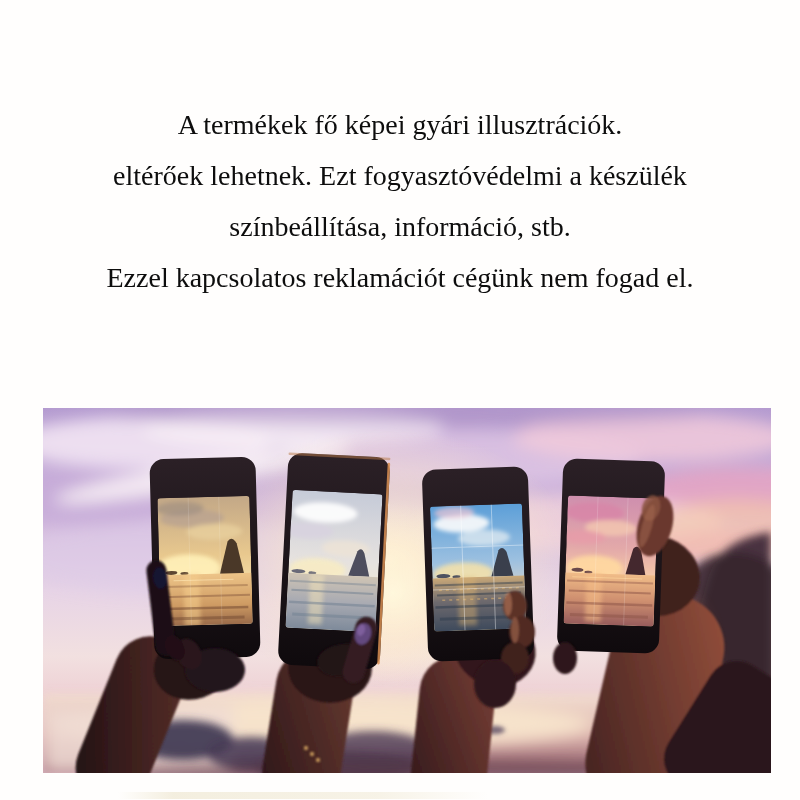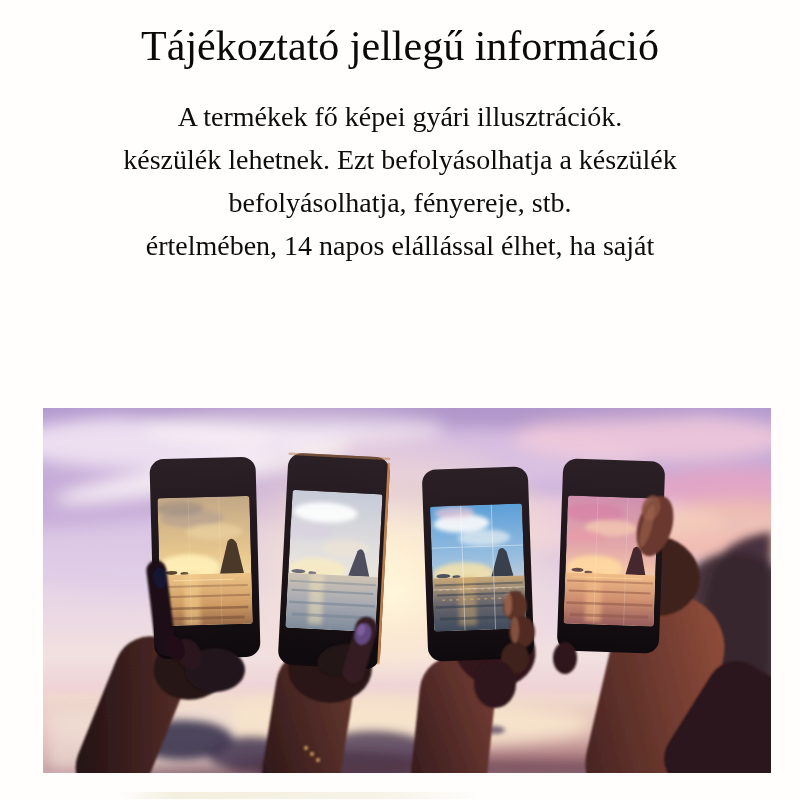--- a/index.html
+++ b/index.html
@@ -17,21 +17,21 @@
     margin:0;
     font-size:42px;font-weight:400;
     text-align:center;letter-spacing:0px;
     color:#0a0a0a;
   }
   .info-text{
     position:absolute;top:92px;left:30px;width:740px;
     text-align:center;
   }
   .info-text p{
-    margin:6px;
+    margin:14px;
     font-size:28px;line-height:37px;
     color:#0d0d0d;
   }
   .photo{
     position:absolute;left:43px;top:408px;
     width:728px;height:365px;
     overflow:hidden;
     background:#d8b8d0;
   }
   .photo svg{display:block;}
@@ -39,27 +39,26 @@
     position:absolute;left:118px;top:792px;
     width:370px;height:7px;
     background:linear-gradient(to right, rgba(238,231,209,0.0), rgba(236,228,203,0.6) 15%, rgba(240,233,212,0.55) 70%, rgba(240,233,212,0.0));
   }
 </style>
 </head>
 <body>
 
 <div class="page">
 
-  <h1 class="page-title">Tájékoztató jellegű információ</h1>
 
   <div class="info-text">
     <p>A termékek fő képei gyári illusztrációk.</p>
-    <p>készülék lehetnek. Ezt befolyásolhatja a készülék</p>
-    <p>befolyásolhatja, fényereje, stb.</p>
-    <p>értelmében, 14 napos elállással élhet, ha saját</p>
+    <p>eltérőek lehetnek. Ezt fogyasztóvédelmi a készülék</p>
+    <p>színbeállítása, információ, stb.</p>
+    <p>Ezzel kapcsolatos reklamációt cégünk nem fogad el.</p>
   </div>
 
   <div class="photo" role="img" aria-label="Four hands holding smartphones photographing the same sunset over the sea, each phone screen showing the scene in different colors">
     <svg width="728" height="365" viewBox="0 0 728 365" xmlns="http://www.w3.org/2000/svg">
       <defs>
         <linearGradient id="skyBase" x1="0" y1="0" x2="0" y2="1">
           <stop offset="0" stop-color="#b49bd0"></stop>
           <stop offset="0.25" stop-color="#cdb3dc"></stop>
           <stop offset="0.5" stop-color="#e7d4e6"></stop>
           <stop offset="0.68" stop-color="#f2e0e0"></stop>

